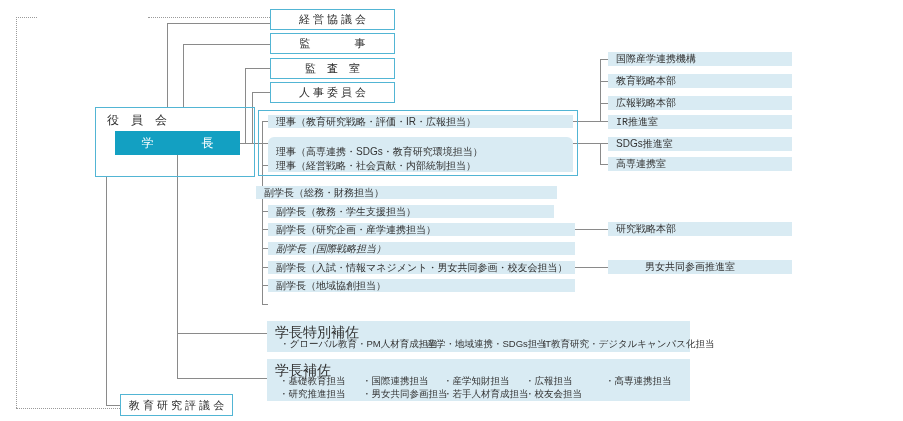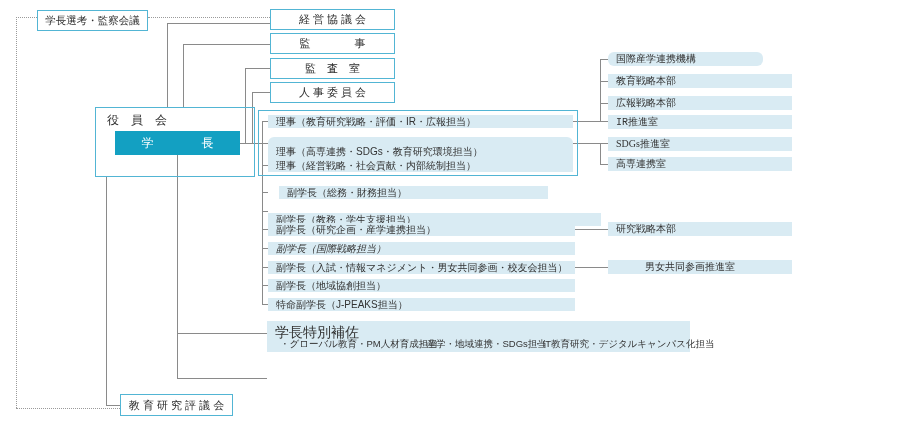--- a/index.html
+++ b/index.html
@@ -84,52 +84,62 @@
   <div class="vl" style="left:600px;top:143px;height:21px;"></div>
   <div class="hl" style="left:600px;top:164px;width:8px;"></div>
 
   <div class="hl" style="left:575px;top:229px;width:33px;"></div>
   <div class="hl" style="left:575px;top:267px;width:33px;"></div>
 
   <div class="groupbox" style="left:95px;top:107px;width:160px;height:70px;"></div>
   <div class="corner-label" style="left:107px;top:112px;">役　員　会</div>
   <div class="groupbox" style="left:258px;top:110px;width:320px;height:66px;"></div>
 
-  <div class="tbox" style="left:37px;top:10px;width:111px;height:21px;font-size:10.5px;">学長選考・監察会議</div>
   <div class="tbox" style="left:270px;top:9px;width:125px;height:21px;">経 営 協 議 会</div>
   <div class="tbox" style="left:270px;top:33px;width:125px;height:21px;">監　　　　事</div>
   <div class="tbox" style="left:270px;top:58px;width:125px;height:21px;">監　査　室</div>
   <div class="tbox" style="left:270px;top:82px;width:125px;height:21px;">人 事 委 員 会</div>
 
   <div class="president" style="left:115px;top:131px;width:125px;height:24px;">学　　　　長</div>
 
   <div class="tbox" style="left:120px;top:394px;width:113px;height:22px;font-size:11px;">教 育 研 究 評 議 会</div>
 
   <div class="bar" style="left:268px;top:115px;width:305px;height:13px;">理事（教育研究戦略・評価・IR・広報担当）</div>
   <div class="bar" style="left:268px;top:137px;width:305px;height:29px;border-radius:6px;">理事（高専連携・SDGs・教育研究環境担当）</div>
   <div class="bar" style="left:268px;top:159px;width:305px;height:13px;">理事（経営戦略・社会貢献・内部統制担当）</div>
 
-  <div class="bar" style="left:279px;top:186px;width:269px;height:13px;">副学長（総務・財務担当）</div>
-  <div class="bar" style="left:268px;top:205px;width:333px;height:13px;margin-top:8px;">副学長（教務・学生支援担当）</div>
+  <div class="bar" style="left:256px;top:186px;width:301px;height:13px;">副学長（総務・財務担当）</div>
+  <div class="bar" style="left:268px;top:205px;width:286px;height:13px;">副学長（教務・学生支援担当）</div>
   <div class="bar" style="left:268px;top:223px;width:307px;height:13px;">副学長（研究企画・産学連携担当）</div>
   <div class="bar" style="left:268px;top:242px;width:307px;height:13px;font-style:italic;">副学長（国際戦略担当）</div>
   <div class="bar" style="left:268px;top:261px;width:307px;height:13px;">副学長（入試・情報マネジメント・男女共同参画・校友会担当）</div>
   <div class="bar" style="left:268px;top:279px;width:307px;height:13px;">副学長（地域協創担当）</div>
-  <div class="bar" style="left:268px;top:298px;width:307px;height:13px;">特命副学長（J-PEAKS担当）</div>
 
-  <div class="bar" style="left:608px;top:52px;width:155px;height:14px;border-radius:6px;">国際産学連携機構</div>
+  <div class="bar" style="left:608px;top:52px;width:184px;height:14px;">国際産学連携機構</div>
   <div class="bar" style="left:608px;top:74px;width:184px;height:14px;">教育戦略本部</div>
   <div class="bar" style="left:608px;top:96px;width:184px;height:14px;">広報戦略本部</div>
   <div class="bar" style="left:608px;top:115px;width:184px;height:14px;font-family:Liberation Mono, monospace;">IR推進室</div>
-  <div class="bar" style="left:608px;top:137px;width:184px;height:14px;font-family:Liberation Serif, serif;">SDGs推進室</div>
+  <div class="bar" style="left:608px;top:137px;width:184px;height:14px;">SDGs推進室</div>
   <div class="bar" style="left:608px;top:157px;width:184px;height:14px;">高専連携室</div>
   <div class="bar" style="left:608px;top:222px;width:184px;height:14px;">研究戦略本部</div>
   <div class="bar" style="left:608px;top:260px;width:184px;height:14px;padding-left:37px;">男女共同参画推進室</div>
 
   <div class="panel" style="left:267px;top:321px;width:423px;height:31px;">
     <div class="ptitle">学長特別補佐</div>
     <div class="pitem" style="left:13px;top:17px;">・グローバル教育・PM人材育成担当</div>
     <div class="pitem" style="left:150px;top:17px;">・産学・地域連携・SDGs担当</div>
     <div class="pitem" style="left:266px;top:17px;">・IT教育研究・デジタルキャンパス化担当</div>
   </div>
 
+  <div class="panel" style="left:267px;top:359px;width:423px;height:42px;">
+    <div class="ptitle">学長補佐</div>
+    <div class="pitem" style="left:12px;top:16px;">・基礎教育担当</div>
+    <div class="pitem" style="left:95px;top:16px;">・国際連携担当</div>
+    <div class="pitem" style="left:176px;top:16px;">・産学知財担当</div>
+    <div class="pitem" style="left:258px;top:16px;">・広報担当</div>
+    <div class="pitem" style="left:338px;top:16px;">・高専連携担当</div>
+    <div class="pitem" style="left:12px;top:29px;">・研究推進担当</div>
+    <div class="pitem" style="left:95px;top:29px;">・男女共同参画担当</div>
+    <div class="pitem" style="left:176px;top:29px;">・若手人材育成担当</div>
+    <div class="pitem" style="left:258px;top:29px;">・校友会担当</div>
+  </div>
 
 </div>
 
 </body></html>

